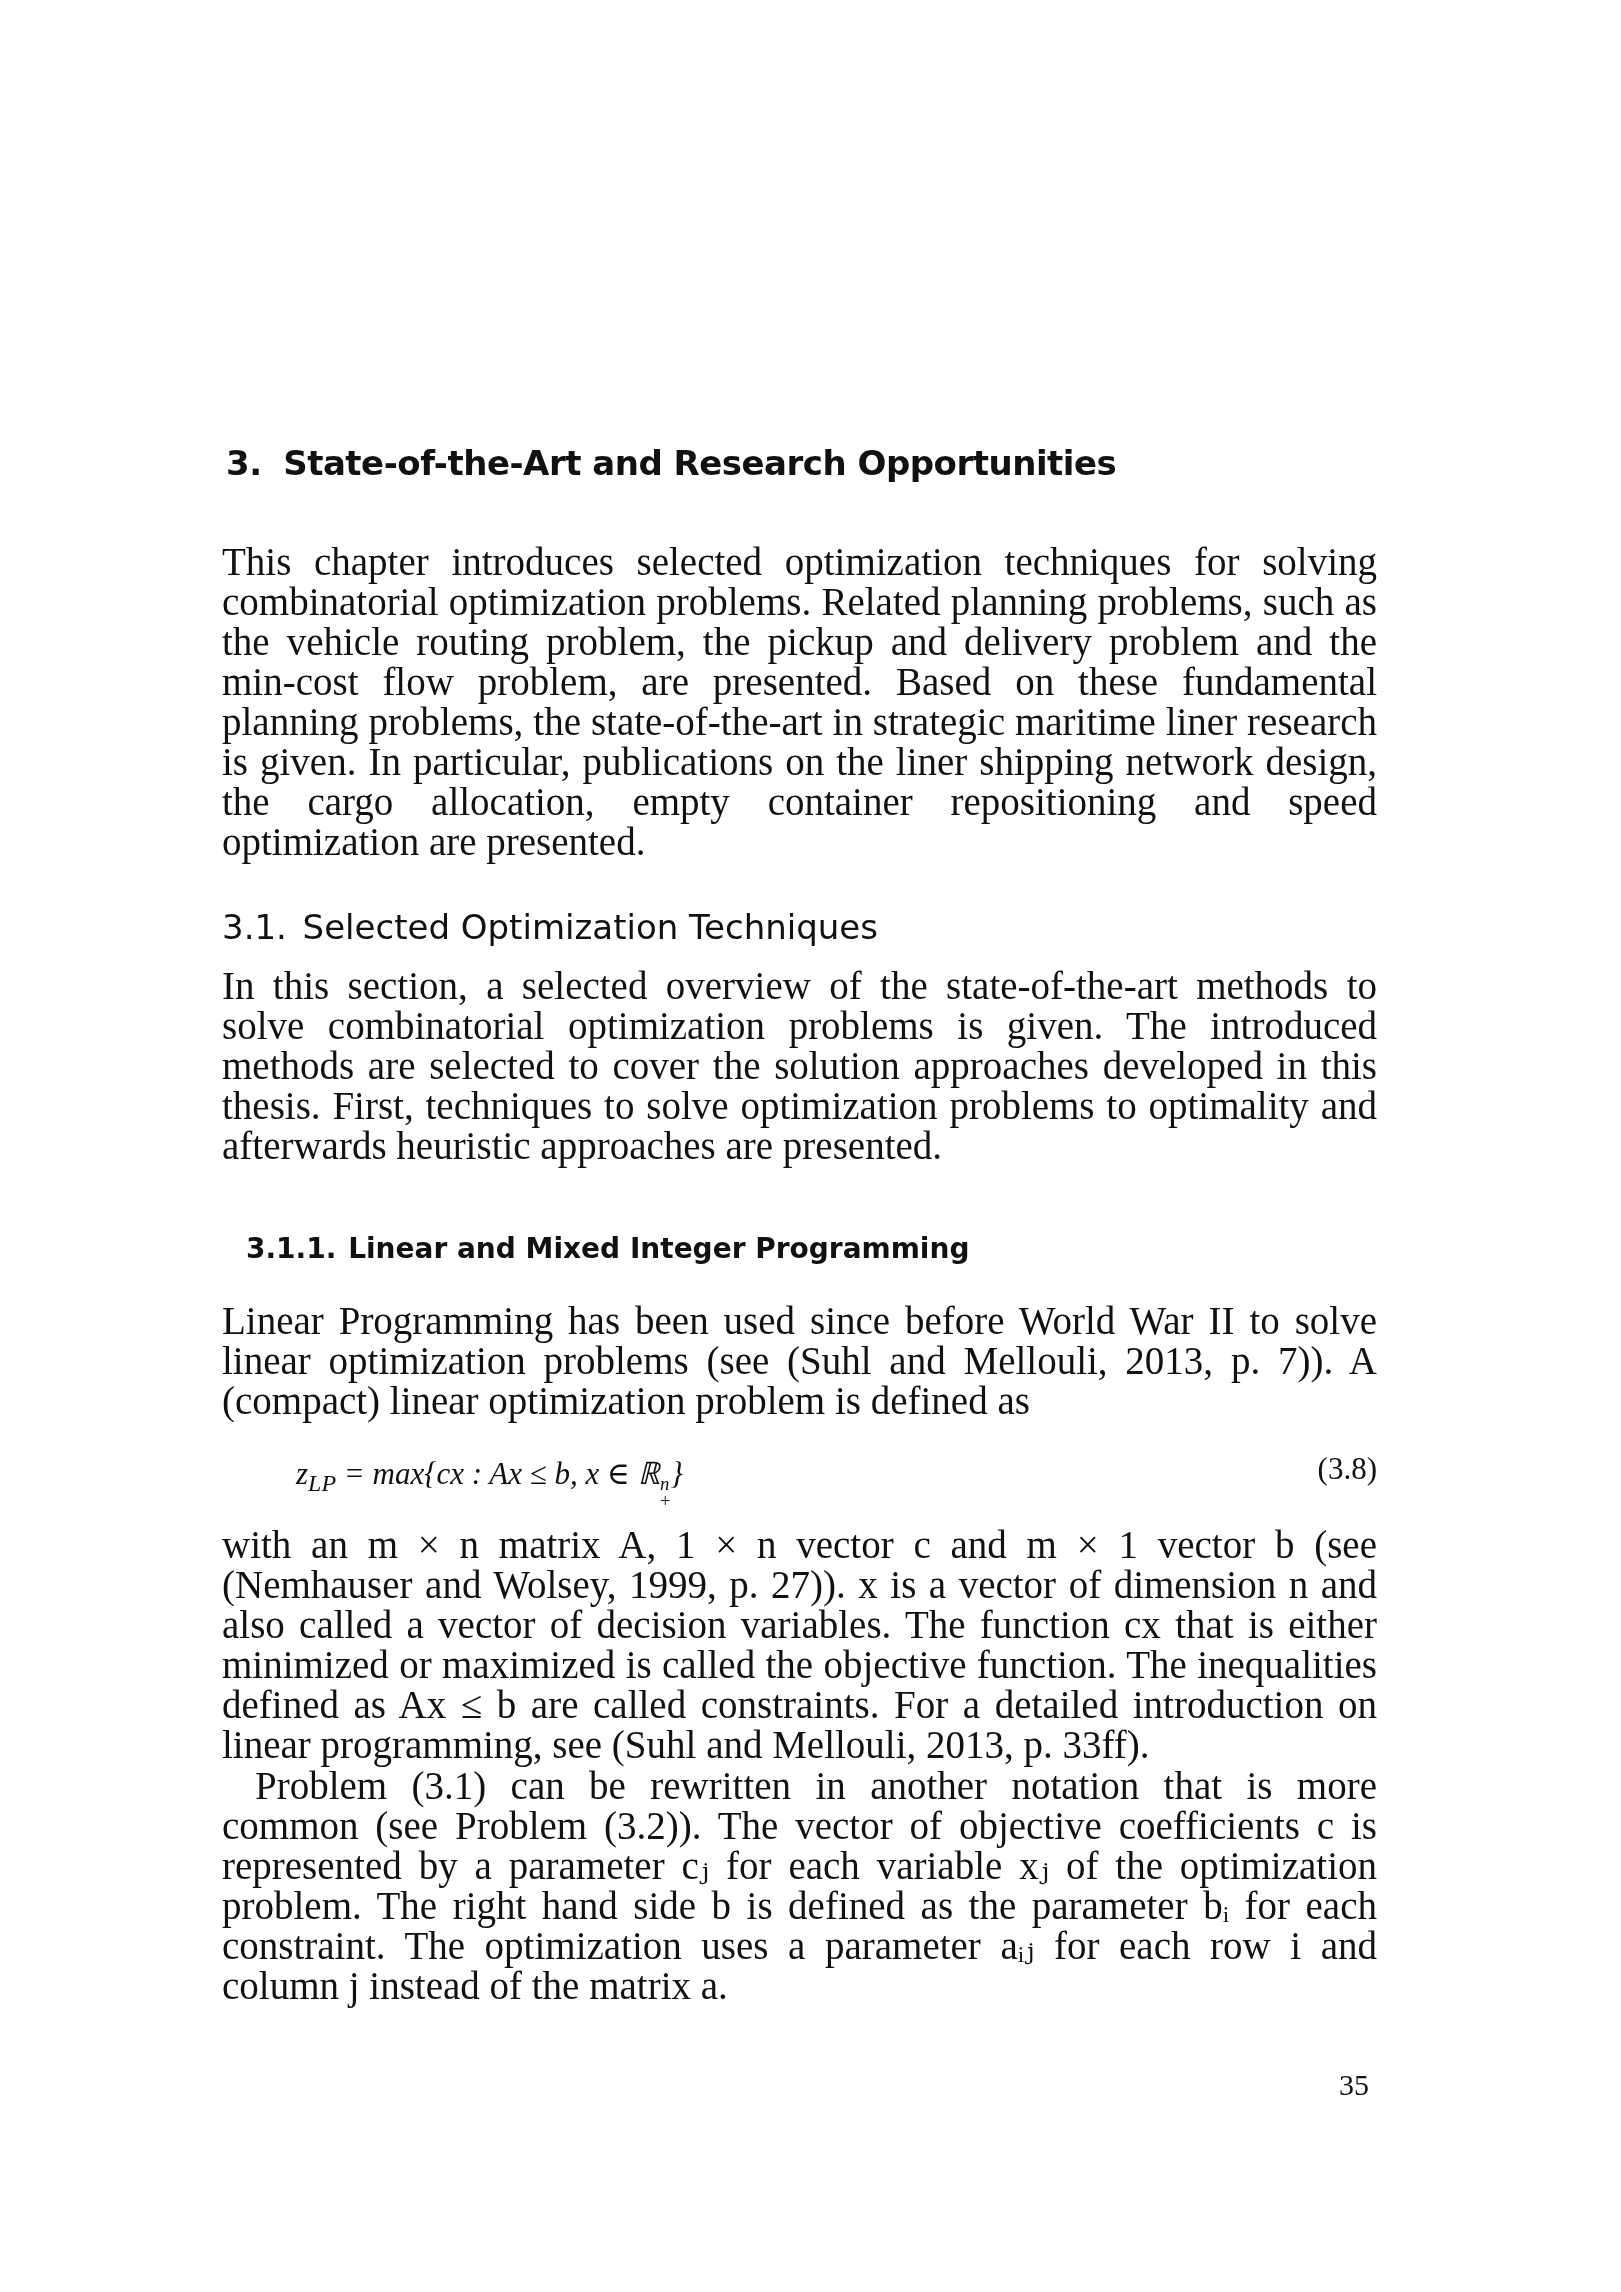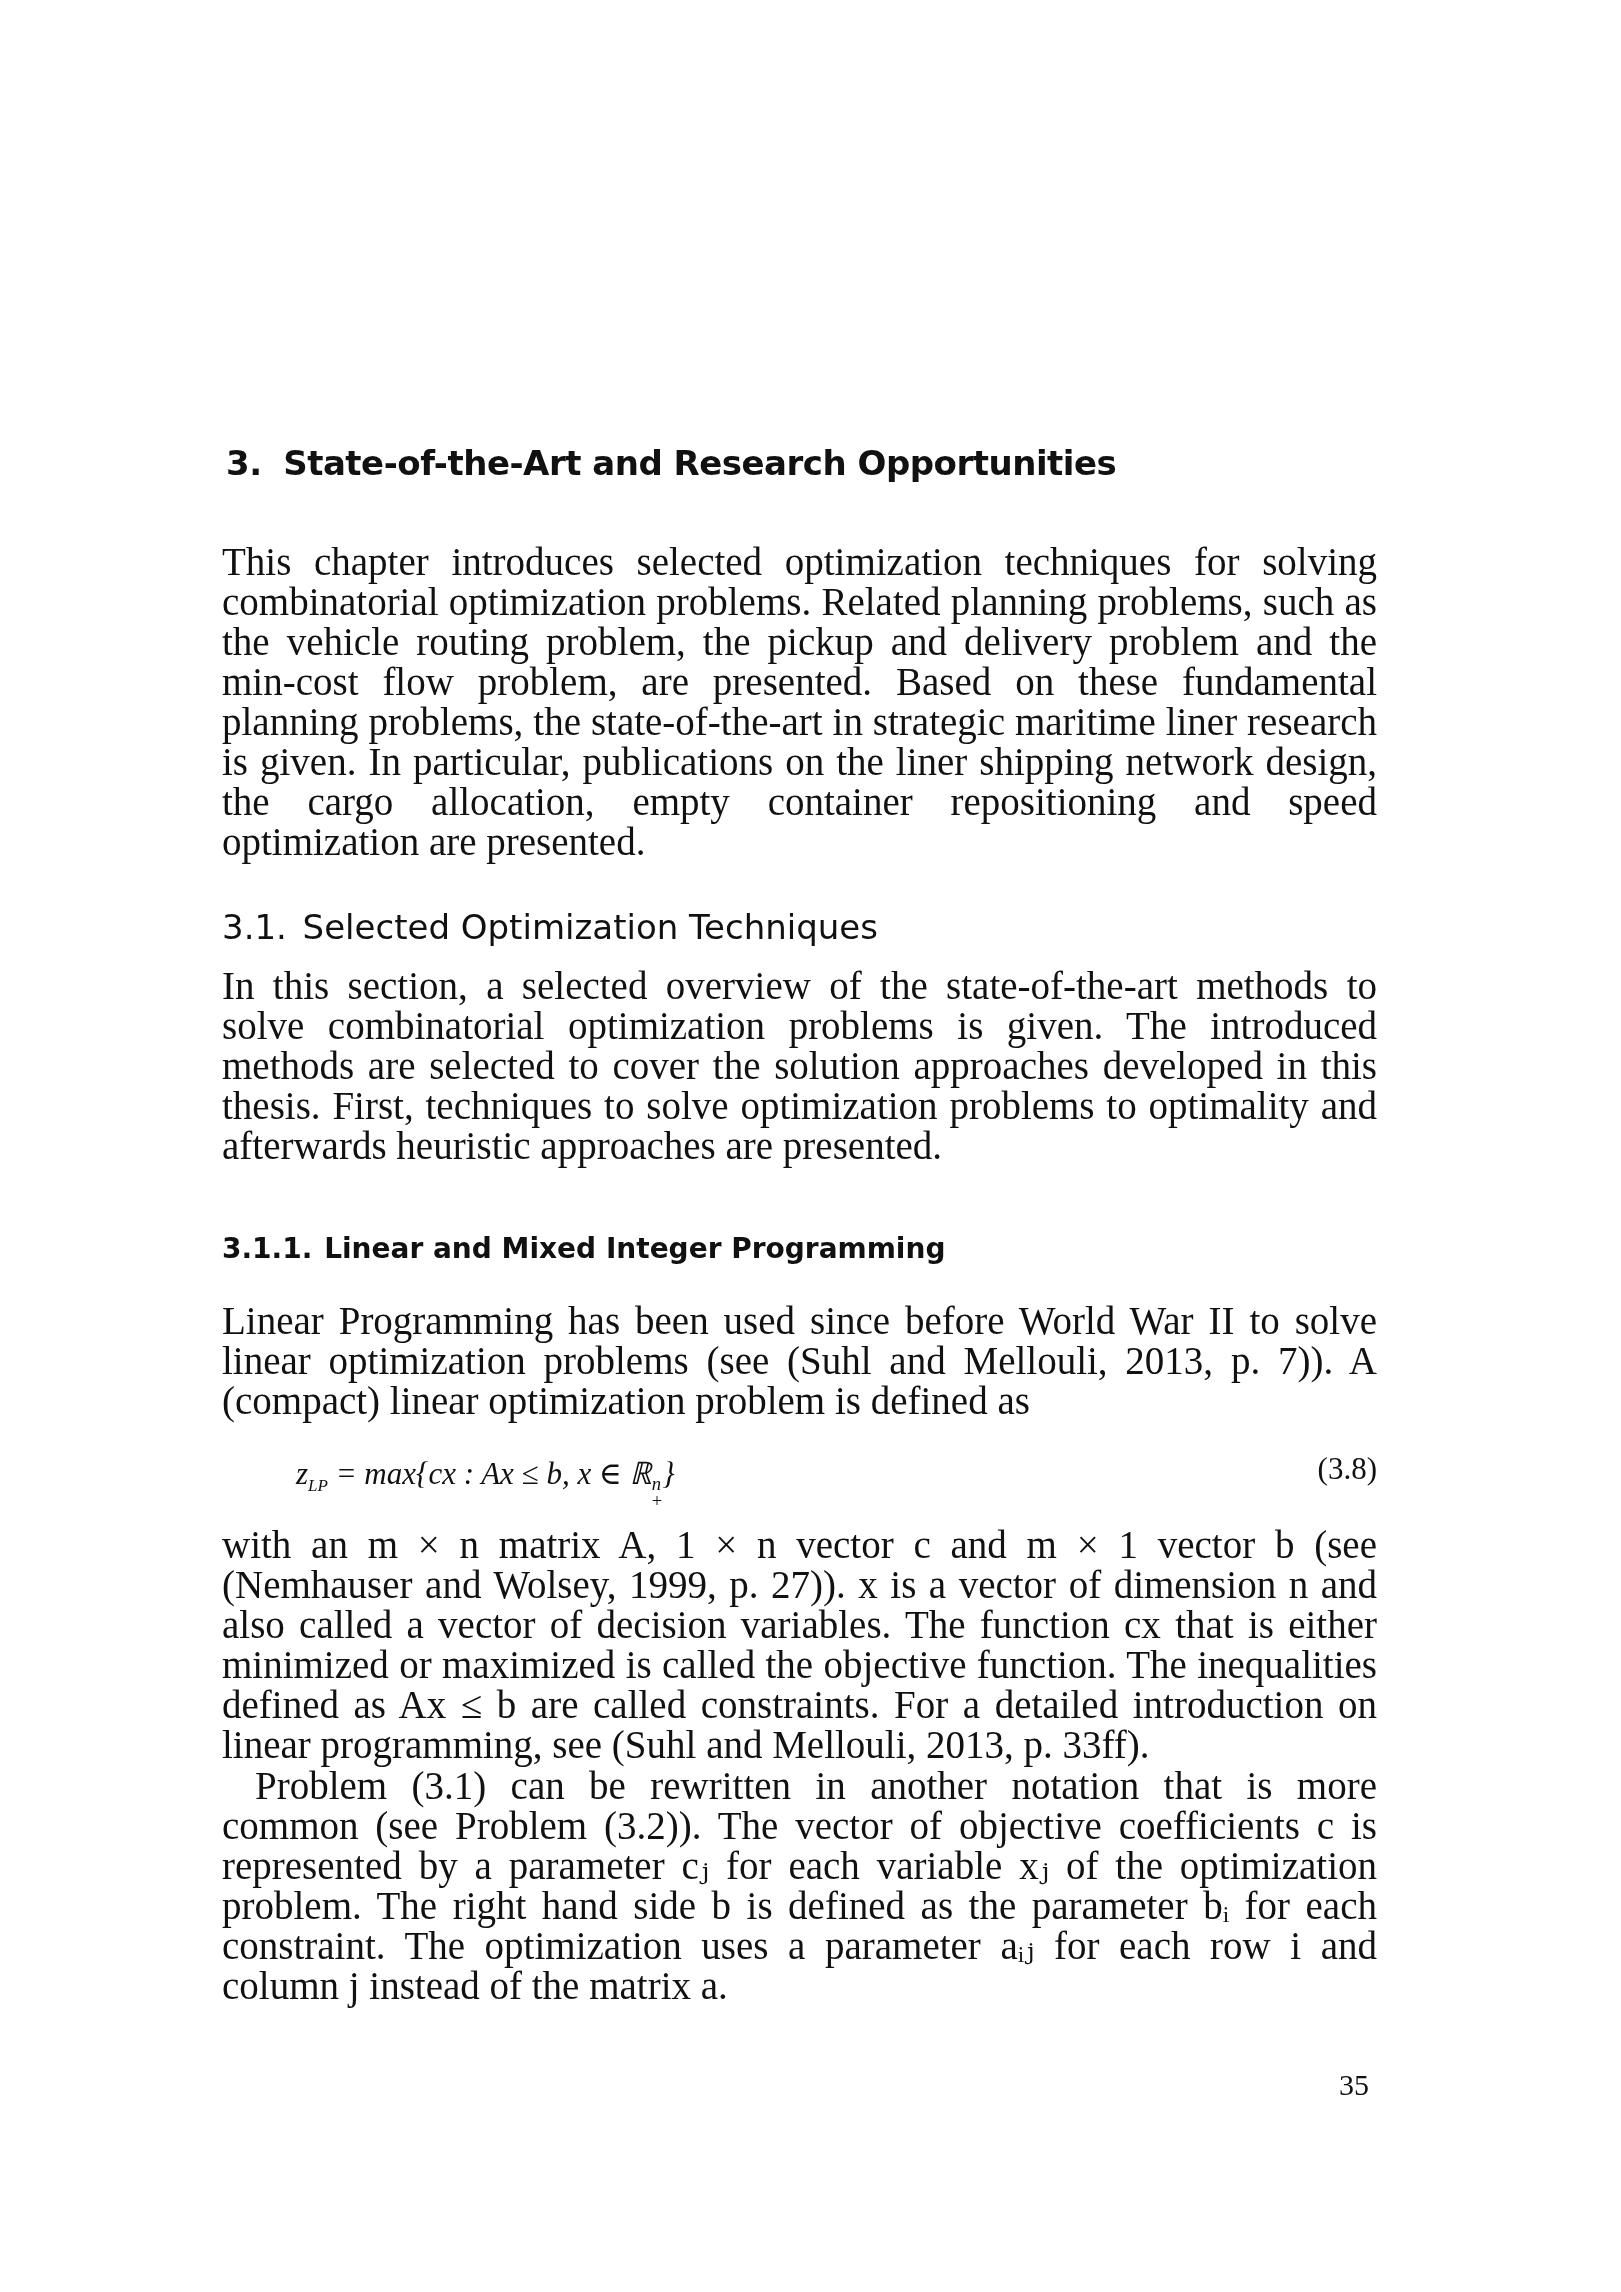--- a/index.html
+++ b/index.html
@@ -5,21 +5,21 @@
     html, body { margin: 0; padding: 0; background: #ffffff; }
     body { width: 1621px; height: 2293px; position: relative; overflow: hidden; color: #111; }
     .page { position: absolute; left: 222px; top: 0; width: 1155px; }
     .serif { font-family: "Liberation Serif", "DejaVu Serif", serif; }
     .sans { font-family: "DejaVu Sans", "Liberation Sans", sans-serif; }
     h1 { position: absolute; top: 439px; left: 0; margin: 4px; font-size: 34px; font-weight: bold; letter-spacing: -0.5px; white-space: nowrap; }
     h1 .num { margin-right: 21.6px; }
     h2 { position: absolute; left: 0; margin: 0; font-size: 34px; font-weight: normal; white-space: nowrap; }
     h2 .num { margin-right: 15.7px; }
     h3 { position: absolute; left: 0; margin: 0; font-size: 28px; font-weight: bold; white-space: nowrap; }
-    h3 .num { margin-right: 11.8px; }
+    h3 .num { margin-right: 11.8px; margin-left: 24px; }
     p { position: absolute; left: 0; width: 1155px; margin: 0; font-size: 39px; line-height: 40px; text-align: justify; }
     p.indent { text-indent: 33px; }
     .eq { position: absolute; left: 0; width: 1155px; font-size: 31px; height: 43px; }
     .eq .expr { position: absolute; left: 74px; font-style: italic; white-space: nowrap; }
     .eq .tag { position: absolute; right: 0; white-space: nowrap; }
     .page-number { position: absolute; left: 1339px; top: 2068px; font-size: 30px; text-align: right; }
   </style>
 </head>
 <body>
 
@@ -31,21 +31,21 @@
 
   <h2 class="sans" style="top:907px;"><span class="num">3.1.</span><span>Selected Optimization Techniques</span></h2>
 
   <p class="serif" style="top:966px;">In this section, a selected overview of the state-of-the-art methods to solve combinatorial optimization problems is given. The introduced methods are selected to cover the solution approaches developed in this thesis. First, techniques to solve optimization problems to optimality and afterwards heuristic approaches are presented.</p>
 
   <h3 class="sans" style="top:1232px;"><span class="num">3.1.1.</span><span>Linear and Mixed Integer Programming</span></h3>
 
   <p class="serif" style="top:1301px;">Linear Programming has been used since before World War II to solve linear optimization problems (see (Suhl and Mellouli, 2013, p. 7)). A (compact) linear optimization problem is defined as</p>
 
   <div class="eq serif" style="top:1451px;">
-    <span class="expr"><span>z</span><sub style="font-size:17px;">LP</sub><span> = max{cx : Ax ≤ b, x ∈ ℝ</span><span style="display:inline-flex;flex-direction:column;font-size:18.6px;line-height:16.7px;vertical-align:-5.9px;">
+    <span class="expr"><span>z</span><sub style="font-size:24px;">LP</sub><span> = max{cx : Ax ≤ b, x ∈ ℝ</span><span style="display:inline-flex;flex-direction:column;font-size:18.6px;line-height:16.7px;vertical-align:-5.9px;">
           <span>n</span>
           <span style="font-style:normal;">+</span>
         </span><span>}</span></span>
     <span class="tag">(3.8)</span>
   </div>
 
   <p class="serif" style="top:1525px;">with an m × n matrix A, 1 × n vector c and m × 1 vector b (see (Nemhauser and Wolsey, 1999, p. 27)). x is a vector of dimension n and also called a vector of decision variables. The function cx that is either minimized or maximized is called the objective function. The inequalities defined as Ax ≤ b are called constraints. For a detailed introduction on linear programming, see (Suhl and Mellouli, 2013, p. 33ff).</p>
 
   <p class="serif indent" style="top:1766px;">Problem (3.1) can be rewritten in another notation that is more common (see Problem (3.2)). The vector of objective coefficients c is represented by a parameter cⱼ for each variable xⱼ of the optimization problem. The right hand side b is defined as the parameter bᵢ for each constraint. The optimization uses a parameter aᵢⱼ for each row i and column j instead of the matrix a.</p>
 

